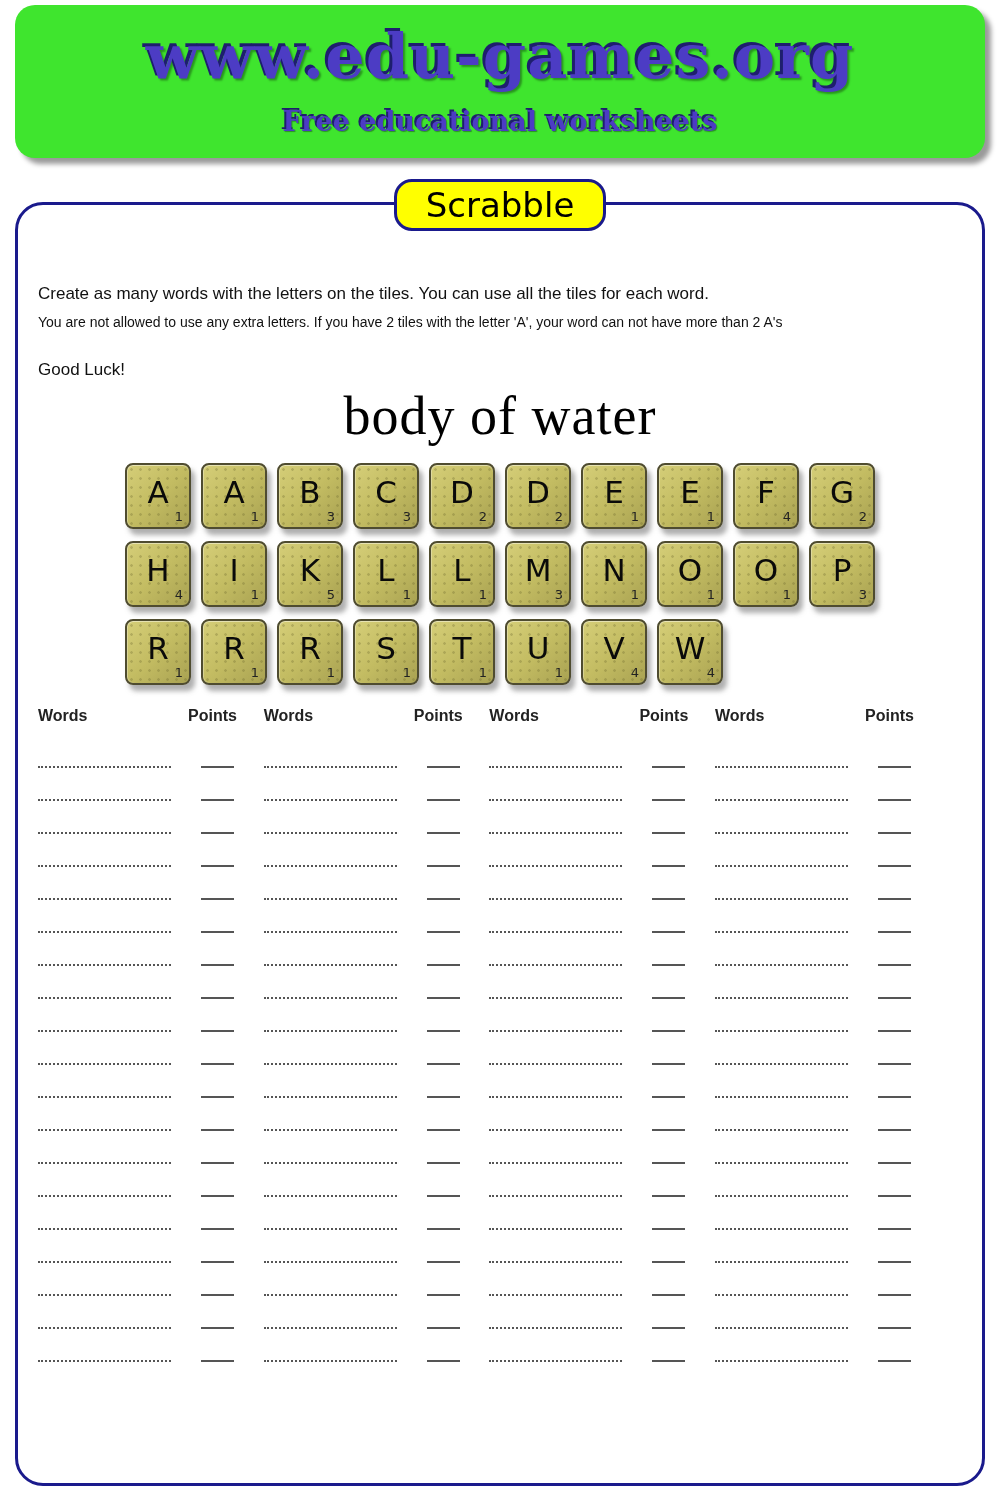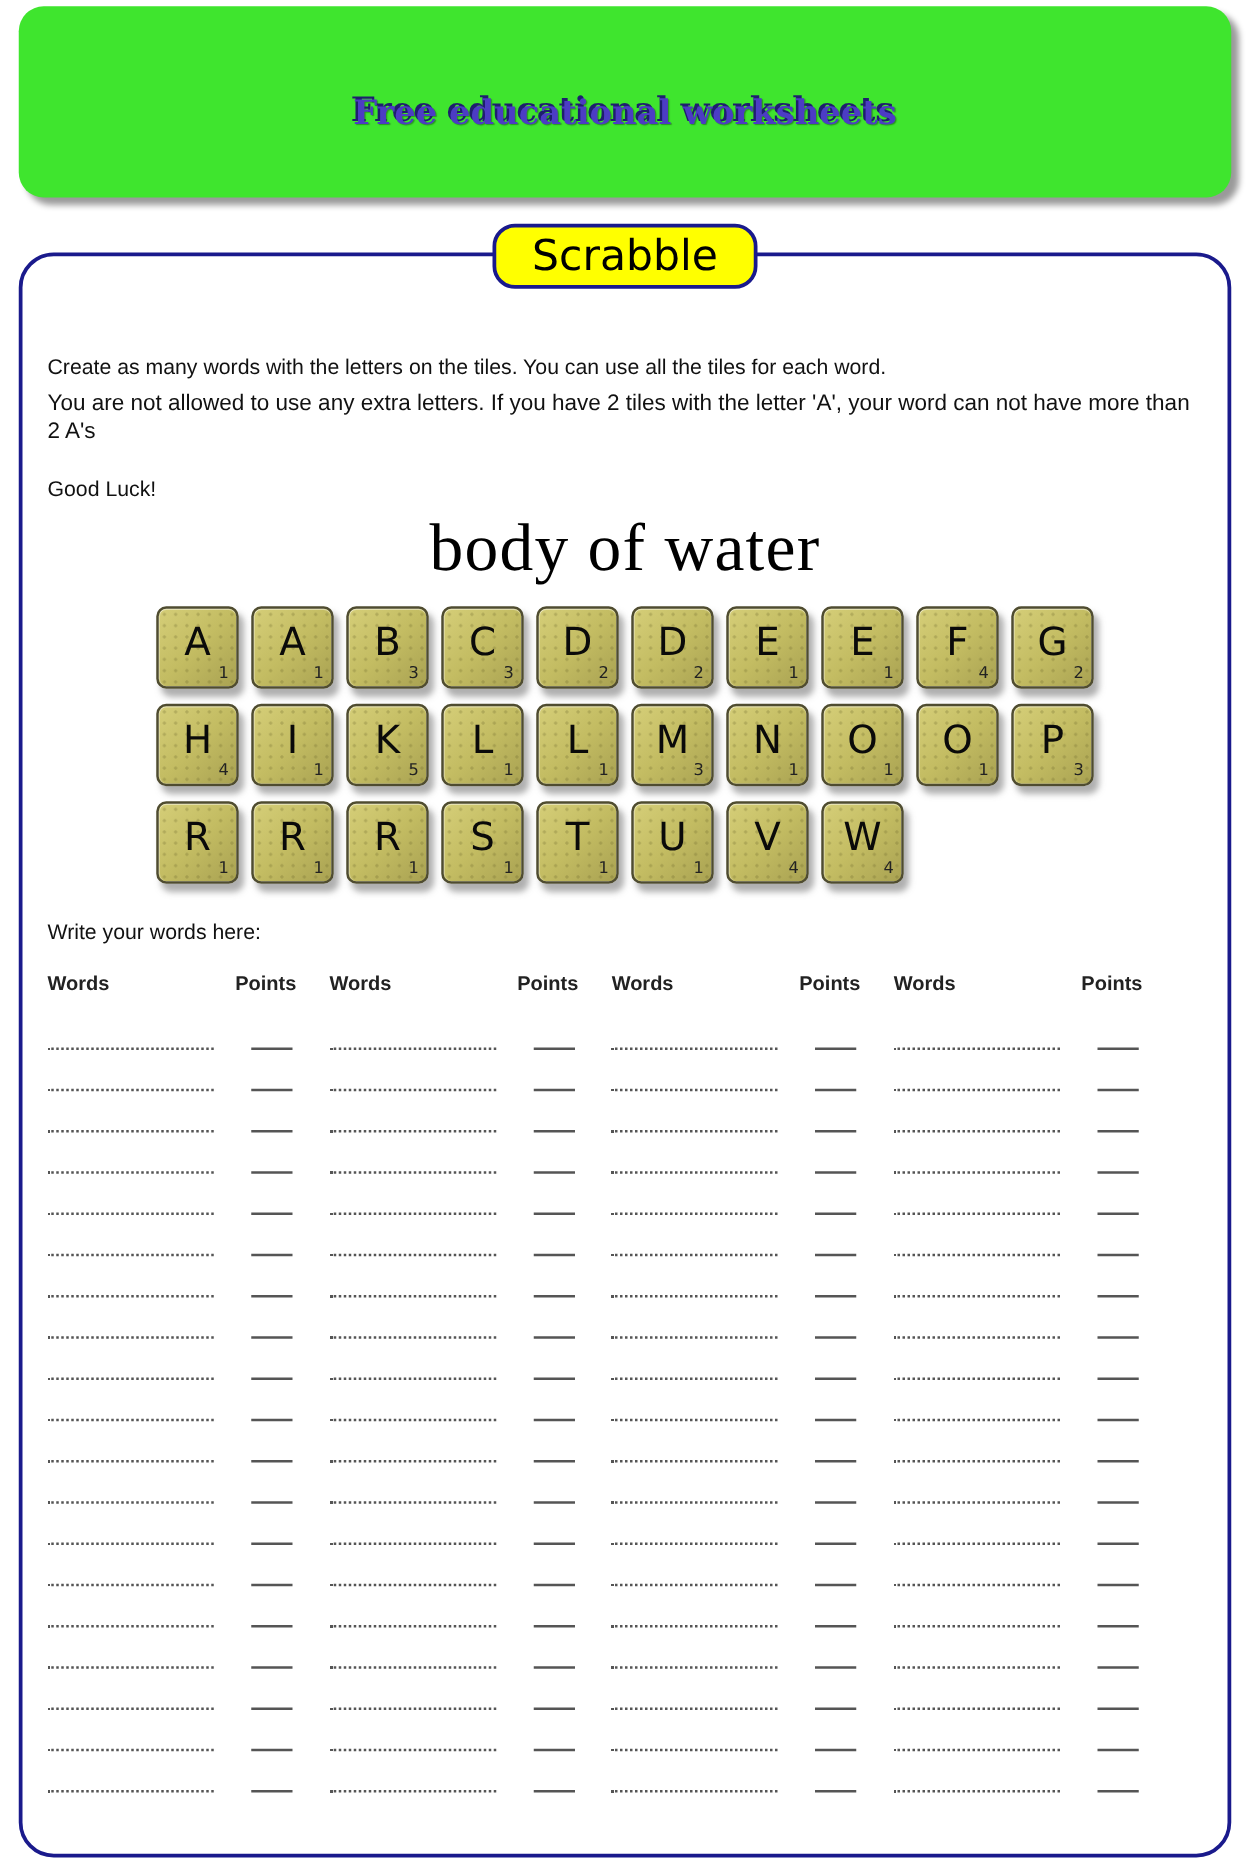--- a/index.html
+++ b/index.html
@@ -38,21 +38,21 @@
   }
   .tab{
     position:absolute;top:-26px;left:50%;transform:translateX(-50%);
     width:212px;height:52px;background:var(--tab-yellow);
     border:3px solid var(--navy);border-radius:18px;
     display:flex;align-items:center;justify-content:center;z-index:2;
   }
   .tab-label{font-family:"DejaVu Sans",sans-serif;font-size:34px;color:#000;line-height:1;text-align:right;}
 
   .instr1{margin-top:78px;font-size:17px;line-height:22px;}
-  .instr2{margin-top:6px;font-size:18px;line-height:22px;max-width:940px;}
+  .instr2{margin-top:6px;font-size:14px;line-height:22px;max-width:940px;}
   .goodluck{margin-top:26px;font-size:17px;line-height:22px;}
 
   .puzzle-title{
     margin-top:4px;text-align:center;font-family:Liberation Serif, serif;
     font-weight:400;font-size:54px;line-height:62px;color:#000;letter-spacing:1px;
   }
 
   
   .tiles{width:750px;margin:16px auto 0 auto;}
   .tile-row{display:flex;gap:10px;margin-bottom:12px;}
@@ -79,20 +79,21 @@
   .whead{display:flex;justify-content:space-between;padding-right:26px;
     font-size:16px;color:#222;height:22px;margin-bottom:12px;}
   .wrow{display:flex;align-items:flex-end;height:33px;}
   .dotline{width:133px;border-bottom:2px dotted #555;margin-bottom:6px;}
   .ptline{width:33px;border-bottom:2px solid #555;margin-left:30px;margin-bottom:6px;}
 </style>
 </head>
 <body>
 
 <div class="banner">
+  <div class="banner-title">www.edu-games.org</div>
   <div class="banner-tagline">Free educational worksheets</div>
 </div>
 
 <div class="sheet">
   <div class="tab">
     <span class="tab-label">Scrabble</span>
   </div>
 
   <p class="instr1">Create as many words with the letters on the tiles. You can use all the tiles for each word.</p>
   <p class="instr2">You are not allowed to use any extra letters. If you have 2 tiles with the letter 'A', your word can not have more than 2 A's</p>
@@ -214,21 +215,20 @@
           <span class="tile-letter">V</span>
           <span class="tile-points">4</span>
         </div>
         <div class="tile">
           <span class="tile-letter">W</span>
           <span class="tile-points">4</span>
         </div>
       </div>
     </div>
 
-  <p class="write-label">Write your words here:</p>
 
   <div class="words-grid">
       <div class="wgroup">
         <div class="whead">
           <span class="wh-words">Words</span>
           <span class="wh-points">Points</span>
         </div>
         <div class="wrow">
           <span class="dotline"></span>
           <span class="ptline"></span>

